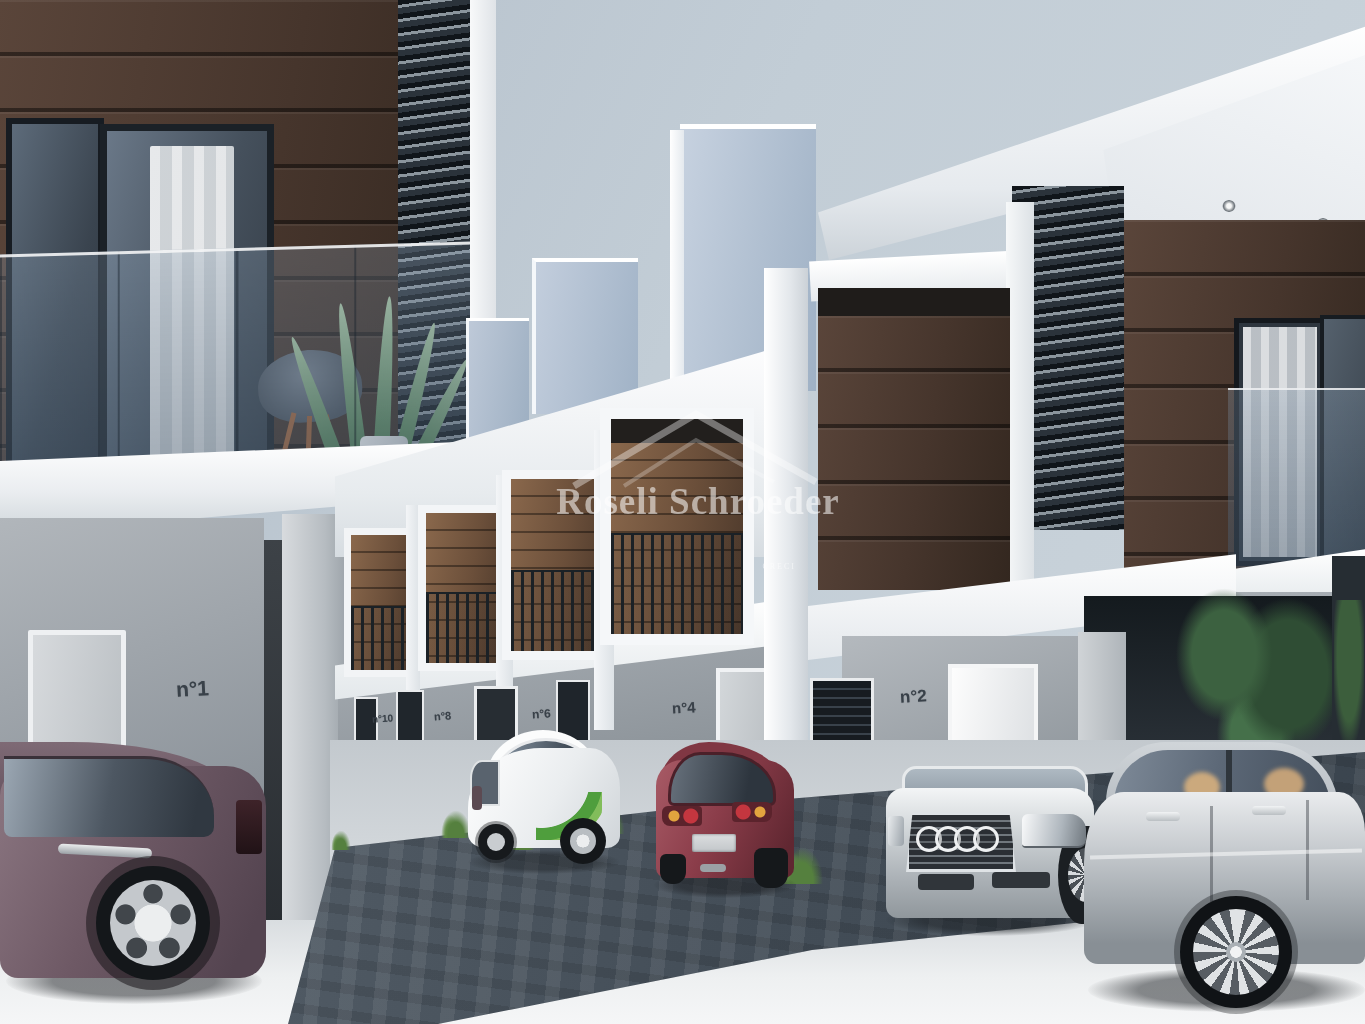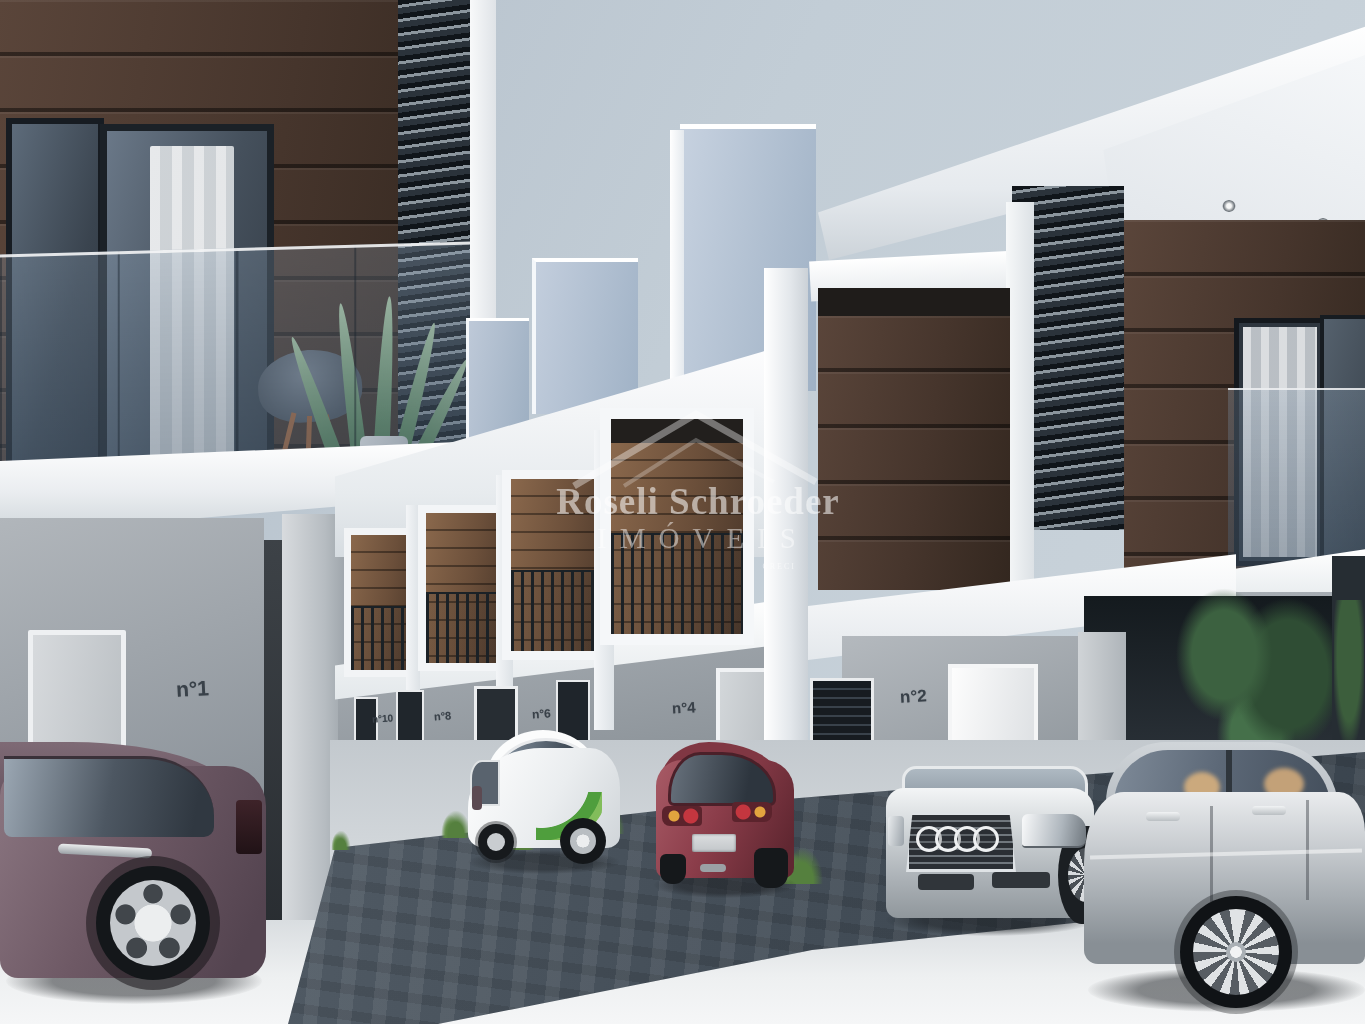--- a/index.html
+++ b/index.html
@@ -335,19 +335,17 @@
     </div>
   </div>
 
   <div class="abs wm" style="left:548px;top:404px;width:300px;height:200px;text-align:center;font-family:Liberation Serif, serif;">
     <svg width="250" height="88" viewBox="0 0 250 88" style="position:absolute;left:22px;top:0;overflow:visible;">
       <polyline points="4,82 126,10 246,78" fill="none" stroke="rgba(255,255,255,0.38)" stroke-width="7"></polyline>
       <polyline points="54,82 126,36 204,78" fill="none" stroke="rgba(255,255,255,0.25)" stroke-width="4"></polyline>
     </svg>
     <div style="position:absolute;left:0;top:76px;width:100%;font-size:37px;font-weight:bold;
                 letter-spacing:1px;">Roseli Schroeder</div>
-    <div style="position:absolute;left:0;top:118px;width:100%;font-size:29px;letter-spacing:13px;
-                padding-left:10px;box-sizing:border-box;color:rgba(255,255,255,.48);">IMÓVEIS</div>
     <div style="position:absolute;right:52px;top:158px;font-size:8px;letter-spacing:2px;
                 color:rgba(255,255,255,.55);">CRECI</div>
   </div>
 
 </div>
 
 </body></html>

